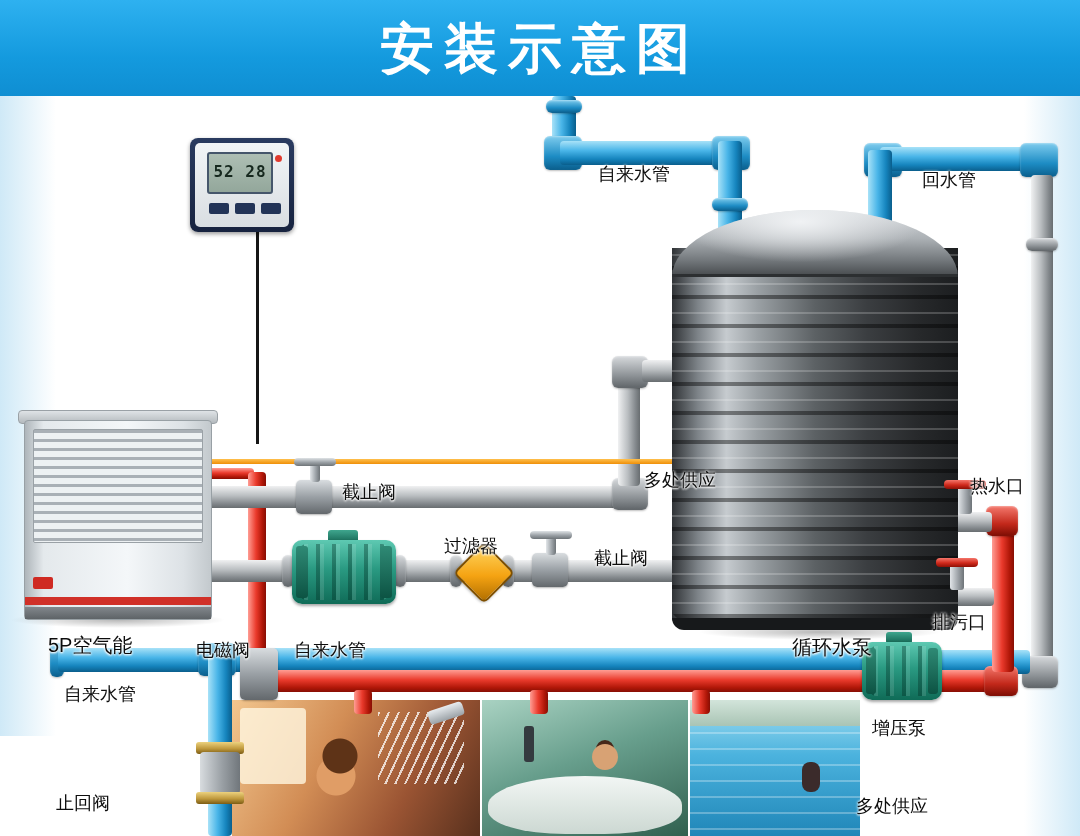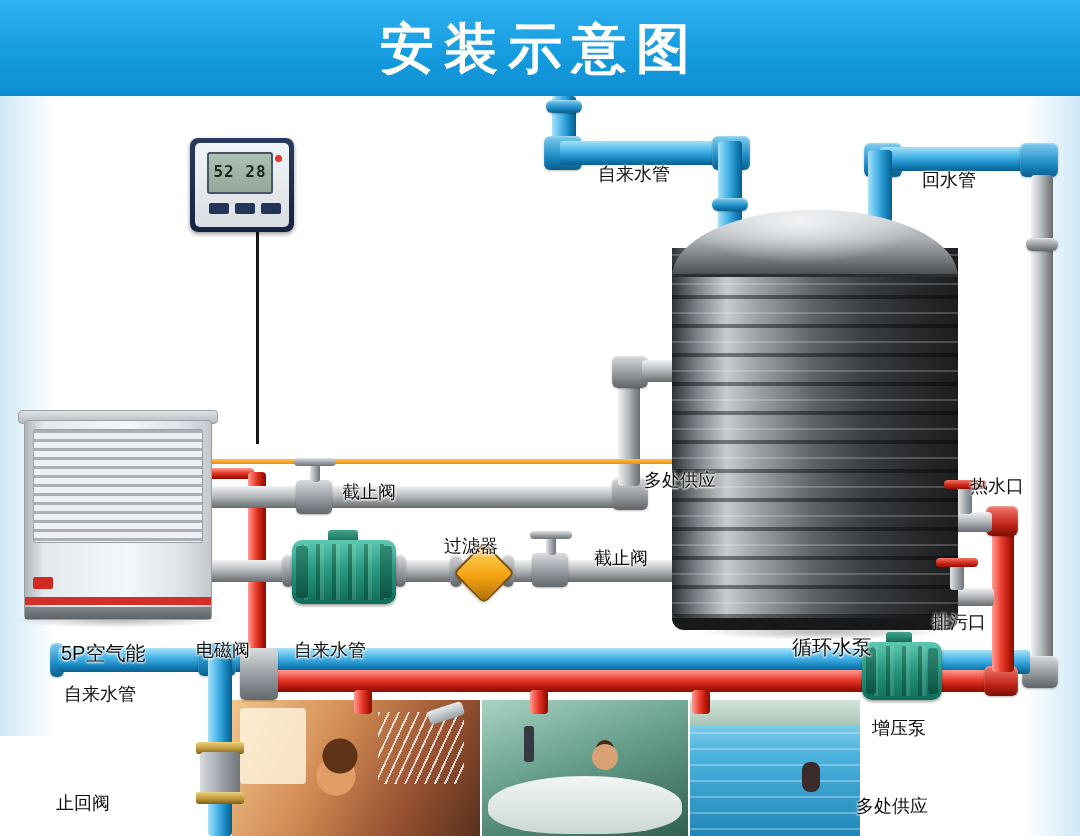--- a/index.html
+++ b/index.html
@@ -215,21 +215,21 @@
 
   <div class="lbl" style="left:598px;top:162px;">自来水管</div>
   <div class="lbl" style="left:922px;top:168px;">回水管</div>
   <div class="lbl" style="left:342px;top:480px;">截止阀</div>
   <div class="lbl" style="left:644px;top:468px;">多处供应</div>
   <div class="lbl" style="left:444px;top:534px;">过滤器</div>
   <div class="lbl" style="left:594px;top:546px;">截止阀</div>
   <div class="lbl" style="left:970px;top:474px;">热水口</div>
   <div class="lbl" style="left:932px;top:610px;">排污口</div>
   <div class="lbl lbl-lg" style="left:792px;top:634px;">循环水泵</div>
-  <div class="lbl lbl-lg" style="left:61px;top:632px;margin-top:8px;">5P空气能</div>
+  <div class="lbl lbl-lg" style="left:48px;top:632px;">5P空气能</div>
   <div class="lbl" style="left:196px;top:638px;">电磁阀</div>
   <div class="lbl" style="left:294px;top:638px;">自来水管</div>
   <div class="lbl" style="left:64px;top:682px;">自来水管</div>
   <div class="lbl" style="left:56px;top:756px;margin-top:35px;">止回阀</div>
   <div class="lbl" style="left:872px;top:716px;">增压泵</div>
   <div class="lbl" style="left:856px;top:794px;">多处供应</div>
 
 </div>
 
 </body></html>

